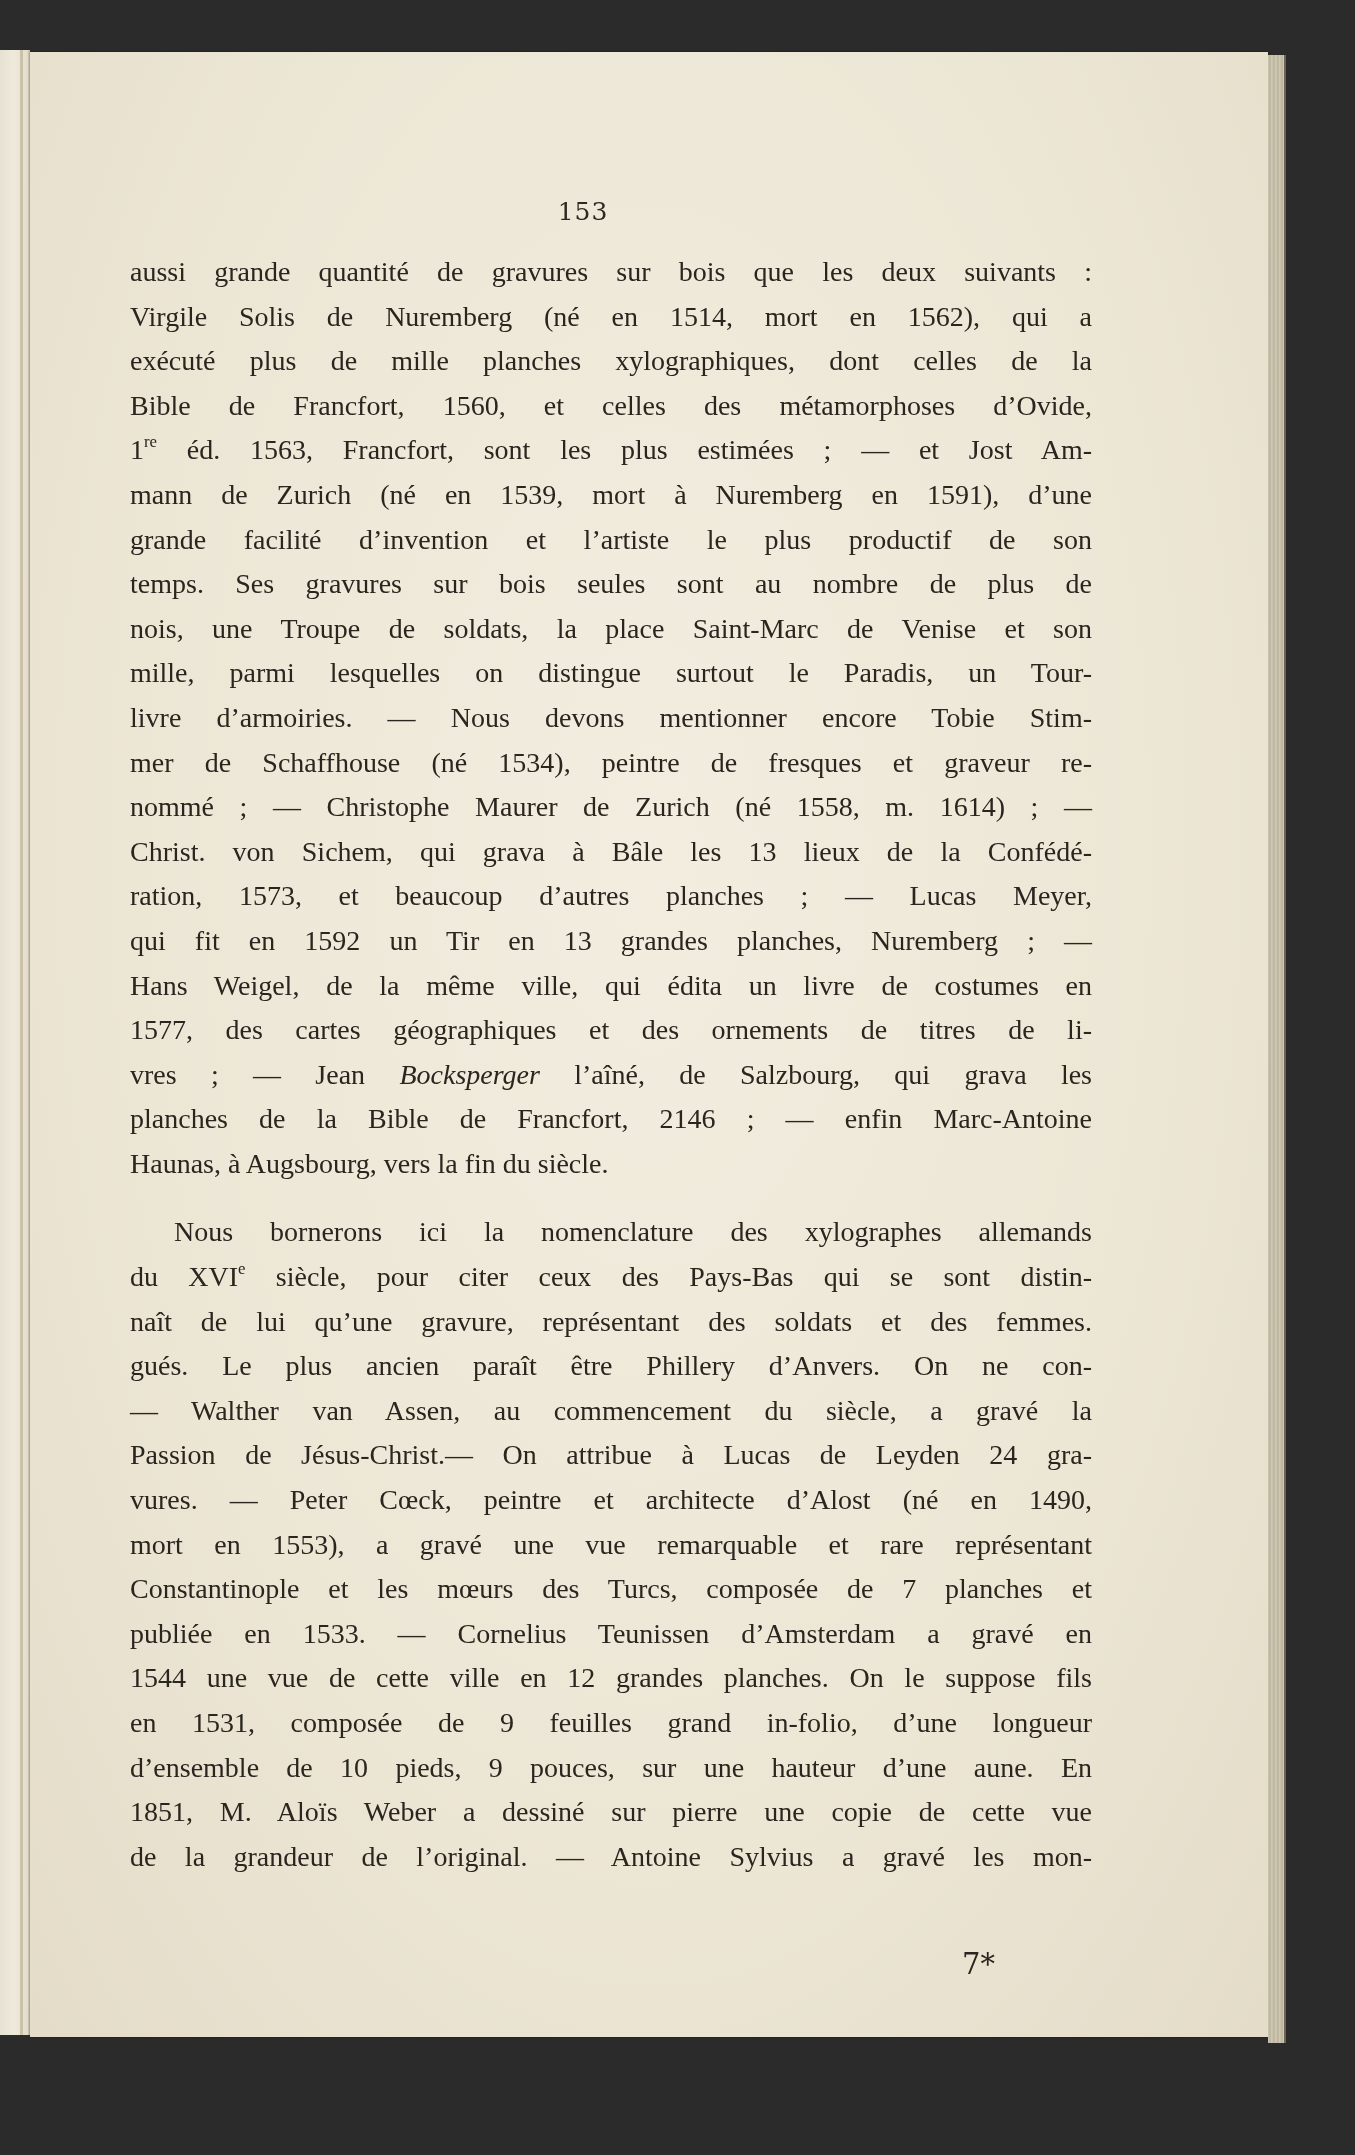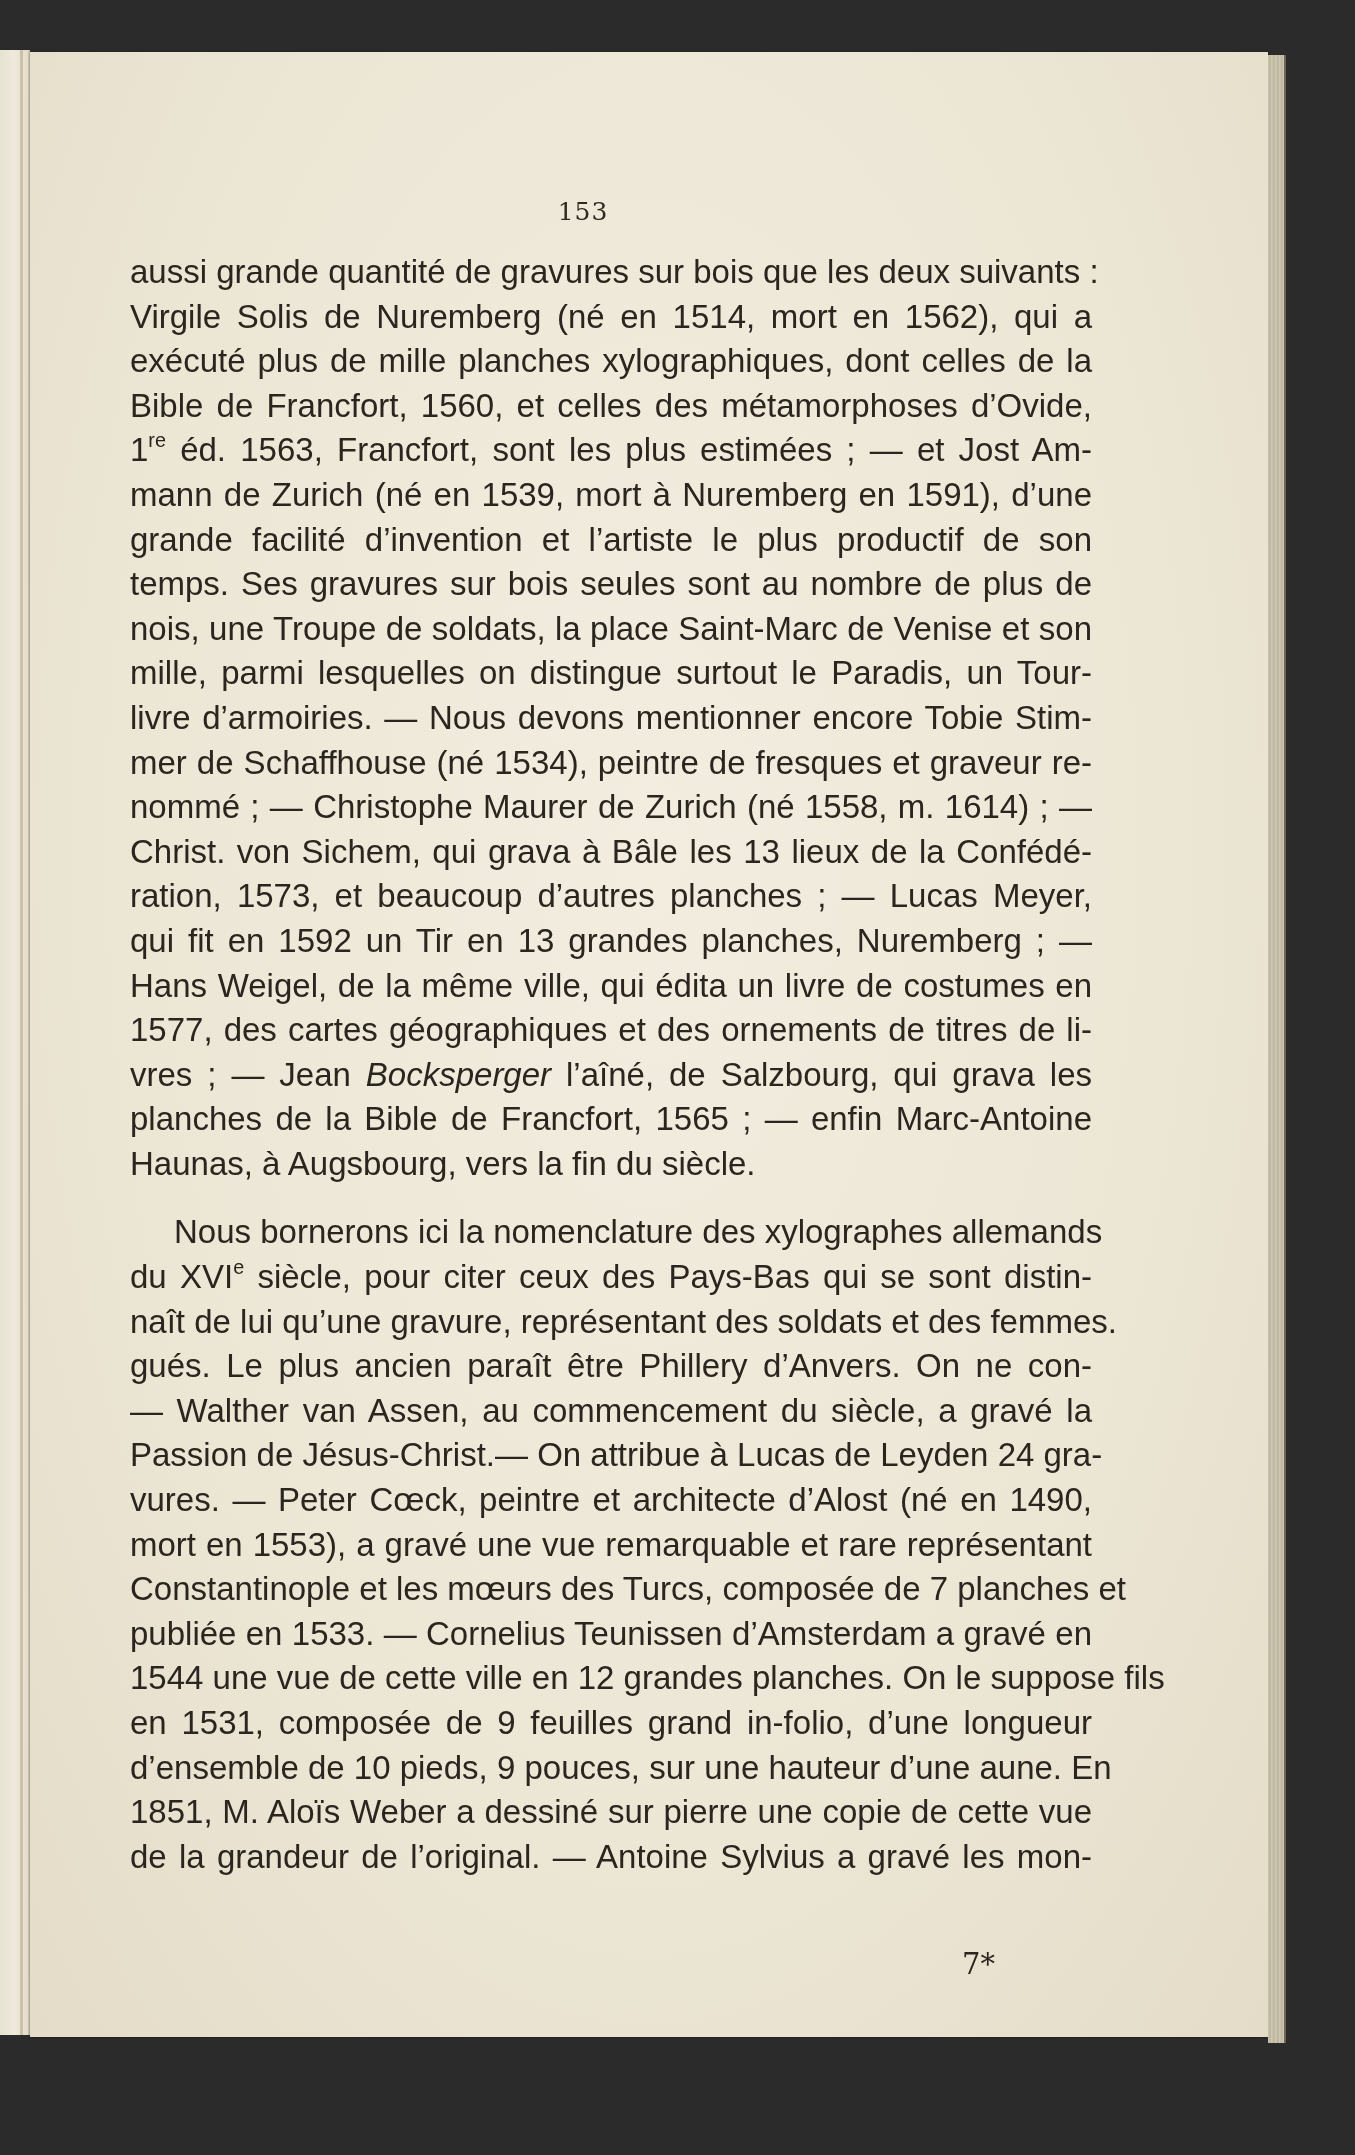--- a/index.html
+++ b/index.html
@@ -26,21 +26,21 @@
     background: repeating-linear-gradient(90deg, #cfc9b4 0px, #b8b19a 2px, #d6d0bc 4px);
     border-right: 2px solid #6e6450;
   }
   .page-number {
     position: absolute; left: 0; width: 1106px; top: 145px; text-align: center;
     font-family: "DejaVu Serif", serif; font-size: 25px; color: #2e2a22;
     letter-spacing: 1px;
   }
   .text-block {
     position: absolute; left: 100px; top: 198px; width: 962px;
-    font-family: Liberation Sans, sans-serif; font-size: 33px; line-height: 44.6px;
+    font-family: Liberation Serif, serif; font-size: 28px; line-height: 44.6px;
     color: #2a261f;
   }
   .line {
     display: block; white-space: nowrap; text-align: justify; text-align-last: justify;
     height: 44.6px; overflow: visible;
   }
   .line.last { text-align-last: left; }
   .line.indent { padding-left: 44px; margin-top: 24px; }
   .line em { font-style: italic; margin-top: 9px; }
   .line sup { font-size: 60%; line-height: 0; vertical-align: 0.7em; }
@@ -71,21 +71,21 @@
       <div class="line"><span>mille, parmi lesquelles on distingue surtout le Paradis, un Tour-</span></div>
       <div class="line"><span>livre d’armoiries. — Nous devons mentionner encore Tobie Stim-</span></div>
       <div class="line"><span>mer de Schaffhouse (né 1534), peintre de fresques et graveur re-</span></div>
       <div class="line"><span>nommé ; — Christophe Maurer de Zurich (né 1558, m. 1614) ; —</span></div>
       <div class="line"><span>Christ. von Sichem, qui grava à Bâle les 13 lieux de la Confédé-</span></div>
       <div class="line"><span>ration, 1573, et beaucoup d’autres planches ; — Lucas Meyer,</span></div>
       <div class="line"><span>qui fit en 1592 un Tir en 13 grandes planches, Nuremberg ; —</span></div>
       <div class="line"><span>Hans Weigel, de la même ville, qui édita un livre de costumes en</span></div>
       <div class="line"><span>1577, des cartes géographiques et des ornements de titres de li-</span></div>
       <div class="line"><span>vres ; — Jean </span><em>Bocksperger</em><span> l’aîné, de Salzbourg, qui grava les</span></div>
-      <div class="line"><span>planches de la Bible de Francfort, 1565 ; — enfin Marc-Antoine</span></div>
+      <div class="line"><span>planches de la Bible de Francfort, 2146 ; — enfin Marc-Antoine</span></div>
       <div class="line last"><span>Haunas, à Augsbourg, vers la fin du siècle.</span></div>
       <div class="line indent"><span>Nous bornerons ici la nomenclature des xylographes allemands</span></div>
       <div class="line"><span>du XVI</span><sup>e</sup><span> siècle, pour citer ceux des Pays-Bas qui se sont distin-</span></div>
       <div class="line"><span>naît de lui qu’une gravure, représentant des soldats et des femmes.</span></div>
       <div class="line"><span>gués. Le plus ancien paraît être Phillery d’Anvers. On ne con-</span></div>
       <div class="line"><span>— Walther van Assen, au commencement du siècle, a gravé la</span></div>
       <div class="line"><span>Passion de Jésus-Christ.— On attribue à Lucas de Leyden 24 gra-</span></div>
       <div class="line"><span>vures. — Peter Cœck, peintre et architecte d’Alost (né en 1490,</span></div>
       <div class="line"><span>mort en 1553), a gravé une vue remarquable et rare représentant</span></div>
       <div class="line"><span>Constantinople et les mœurs des Turcs, composée de 7 planches et</span></div>

